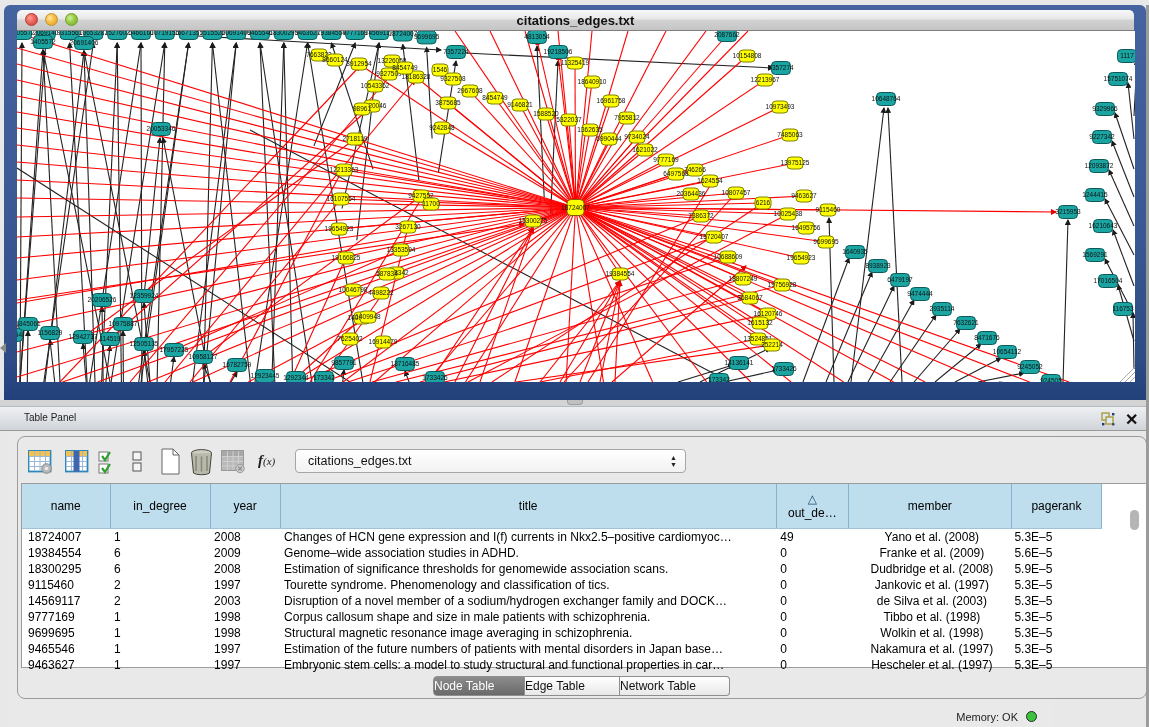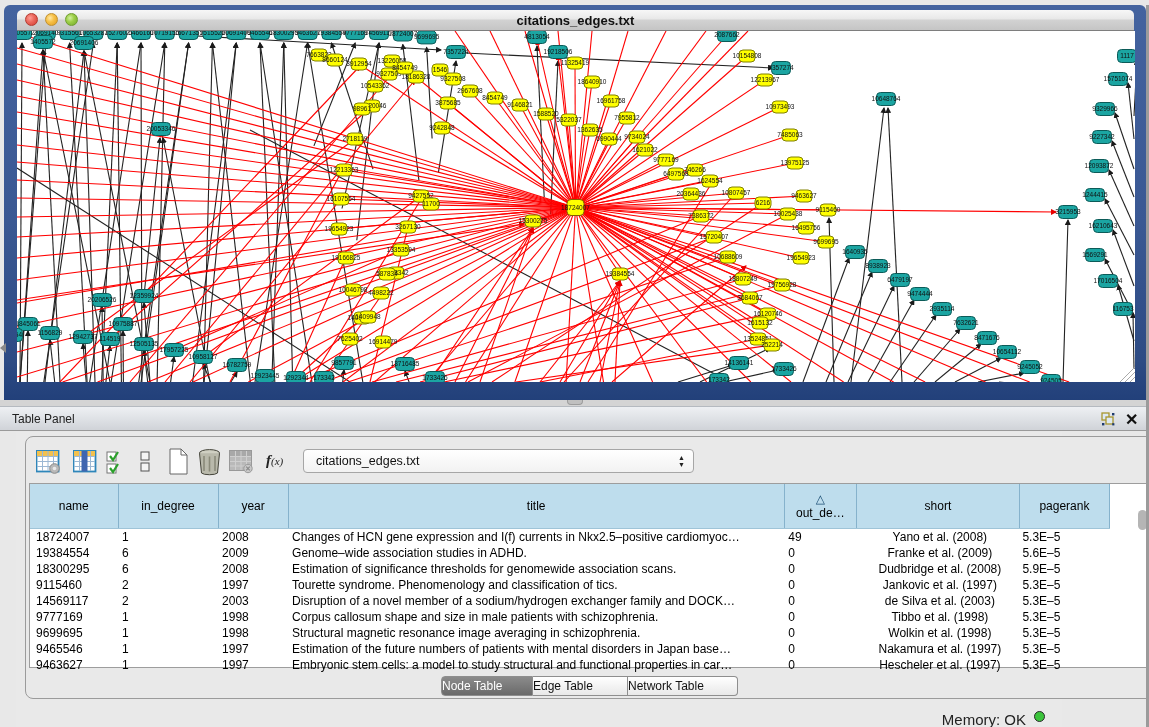--- a/index.html
+++ b/index.html
@@ -10,45 +10,45 @@
 #titlebar{position:absolute;left:17px;top:10px;width:1117px;height:21px;background:linear-gradient(180deg,#f7f7f7 0%,#e8e8e8 45%,#d2d2d2 50%,#c5c5c5 100%);border-radius:5px 5px 0 0;border-bottom:1px solid #7e7e7e}
 .tl{position:absolute;top:3px;width:13px;height:13px;border-radius:50%}
 #tl-r{left:8px;background:radial-gradient(circle at 4px 4px,#ff9d95,#ec6b60 40%,#d33a2e 100%);border:1px solid #b33a30}
 #tl-y{left:28px;background:radial-gradient(circle at 4px 4px,#ffe9a8,#f7c148 40%,#df9b1f 100%);border:1px solid #c09030}
 #tl-g{left:48px;background:radial-gradient(circle at 4px 4px,#d2f0a2,#9ecf48 40%,#71a829 100%);border:1px solid #6f9c30}
 #title{position:absolute;left:0;right:0;top:3px;text-align:center;font-size:13px;font-weight:bold;color:#111}
 
 #divider{position:absolute;left:0;top:400px;width:1149px;height:6px;background:#d4d4d4}
 #divider .nub{position:absolute;left:567px;top:0px;width:16px;height:5px;background:#c0c0c0;border:1px solid #9d9d9d;border-top:none;border-radius:0 0 4px 4px}
 #tp-bar{position:absolute;left:0;top:406px;width:1149px;height:25px;background:linear-gradient(180deg,#eef0f3 0%,#dfe2e6 50%,#d0d3d8 100%);border-bottom:1px solid #9a9a9a;border-top:1px solid #b5bac0}
-#tp-bar .t{position:absolute;left:12px;top:5px;font-size:12px;color:#222}
+#tp-bar .t{position:absolute;left:24px;top:5px;font-size:10px;color:#222}
 #tp-float{position:absolute;left:1101px;top:5px;width:14px;height:14px}
 #tp-x{position:absolute;left:1125px;top:3px;font-size:16px;font-weight:bold;color:#111}
-#panel{position:absolute;left:16px;top:432px;width:1046px;height:295px;background:#e9e9e9}
+#panel{position:absolute;left:8px;top:432px;width:1046px;height:295px;background:#e9e9e9}
 #container{position:absolute;left:9px;top:4px;width:1130px;height:263px;border:1px solid #9b9b9b;border-radius:8px;background:#e9e9e9}
 #combo{position:absolute;left:287px;top:17px;width:391px;height:24px;background:linear-gradient(180deg,#ffffff,#f2f2f2);border:1px solid #a6a6a6;border-radius:4px;font-size:12.5px;color:#111;line-height:22px;padding-left:12px}
 #combo .arr{position:absolute;right:8px;top:4px;font-size:7px;color:#222;line-height:7px}
 
 #tablewrap{position:absolute;left:13px;top:51px;width:1126px;height:185px;background:#fff;border:1px solid #9d9d9d}
 table{border-collapse:collapse;table-layout:fixed;width:1080px;font-size:12px}
 th{background:#bedded;border-right:1px solid #86b2cc;border-bottom:1px solid #9fc4d8;font-weight:normal;font-size:12px;height:23px;padding:8px;color:#000}
 td{height:16px;padding:0 0 0 4px;white-space:nowrap;overflow:hidden;color:#000}
 td.c1{padding-left:6px}
 .w1{width:88px}.w2{width:100px}.w3{width:70px}.w4{width:496px}.w5{width:72px}.w6{width:163px}.w7{width:90px}
 td.c6{text-align:center}
 td.c7{padding-left:3px}
 #vscroll{position:absolute;right:6px;top:25px;width:11px;height:158px}
 #vthumb{position:absolute;right:1px;top:1px;width:9px;height:20px;background:#b5b5b5;border-radius:5px}
 
 #tabs{position:absolute;left:425px;top:244px;height:20px;display:flex}
 .tab{height:20px;line-height:19px;font-size:12px;text-align:left;background:linear-gradient(180deg,#ffffff,#e8e8e8);border:1px solid #8e8e8e;border-left:none;color:#111}
 .tab:first-child{border-left:1px solid #8e8e8e;border-radius:4px 0 0 4px}
 .tab:last-child{border-radius:0 4px 4px 0}
 .tab.sel{background:linear-gradient(180deg,#8b8b8b,#6a6a6a);color:#fff}
-#memory{position:absolute;right:36px;top:279px;font-size:15px;color:#222}
+#memory{position:absolute;right:36px;top:279px;font-size:11px;color:#222}
 #memdot{position:absolute;right:17px;top:279px;width:11px;height:11px;border-radius:50%;background:#3bc43b;border:1.5px solid #2a2a2a}
 
 .icon{position:absolute}
 </style></head>
 <body>
 <div id="stage">
 
   <div id="win"></div>
   <div style="position:absolute;left:1146px;top:5px;width:3px;height:722px;background:#9b9b9b;z-index:40"></div>
   <div id="titlebar">
@@ -659,21 +659,21 @@
             <col class="w6">
             <col class="w7">
           </colgroup>
         <thead>
             <tr>
               <th>name</th>
               <th>in_degree</th>
               <th>year</th>
               <th>title</th>
               <th style="text-align:center"><span style="color:#1d4f75">△</span> out_de…</th>
-              <th>short</th>
+              <th>member</th>
               <th>pagerank</th>
             </tr>
           </thead>
         <tbody>
 <tr>
               <td class="c1">18724007</td>
               <td class="c2">1</td>
               <td class="c3">2008</td>
               <td class="c4">Changes of HCN gene expression and I(f) currents in Nkx2.5–positive cardiomyoc…</td>
               <td class="c5">49</td>

